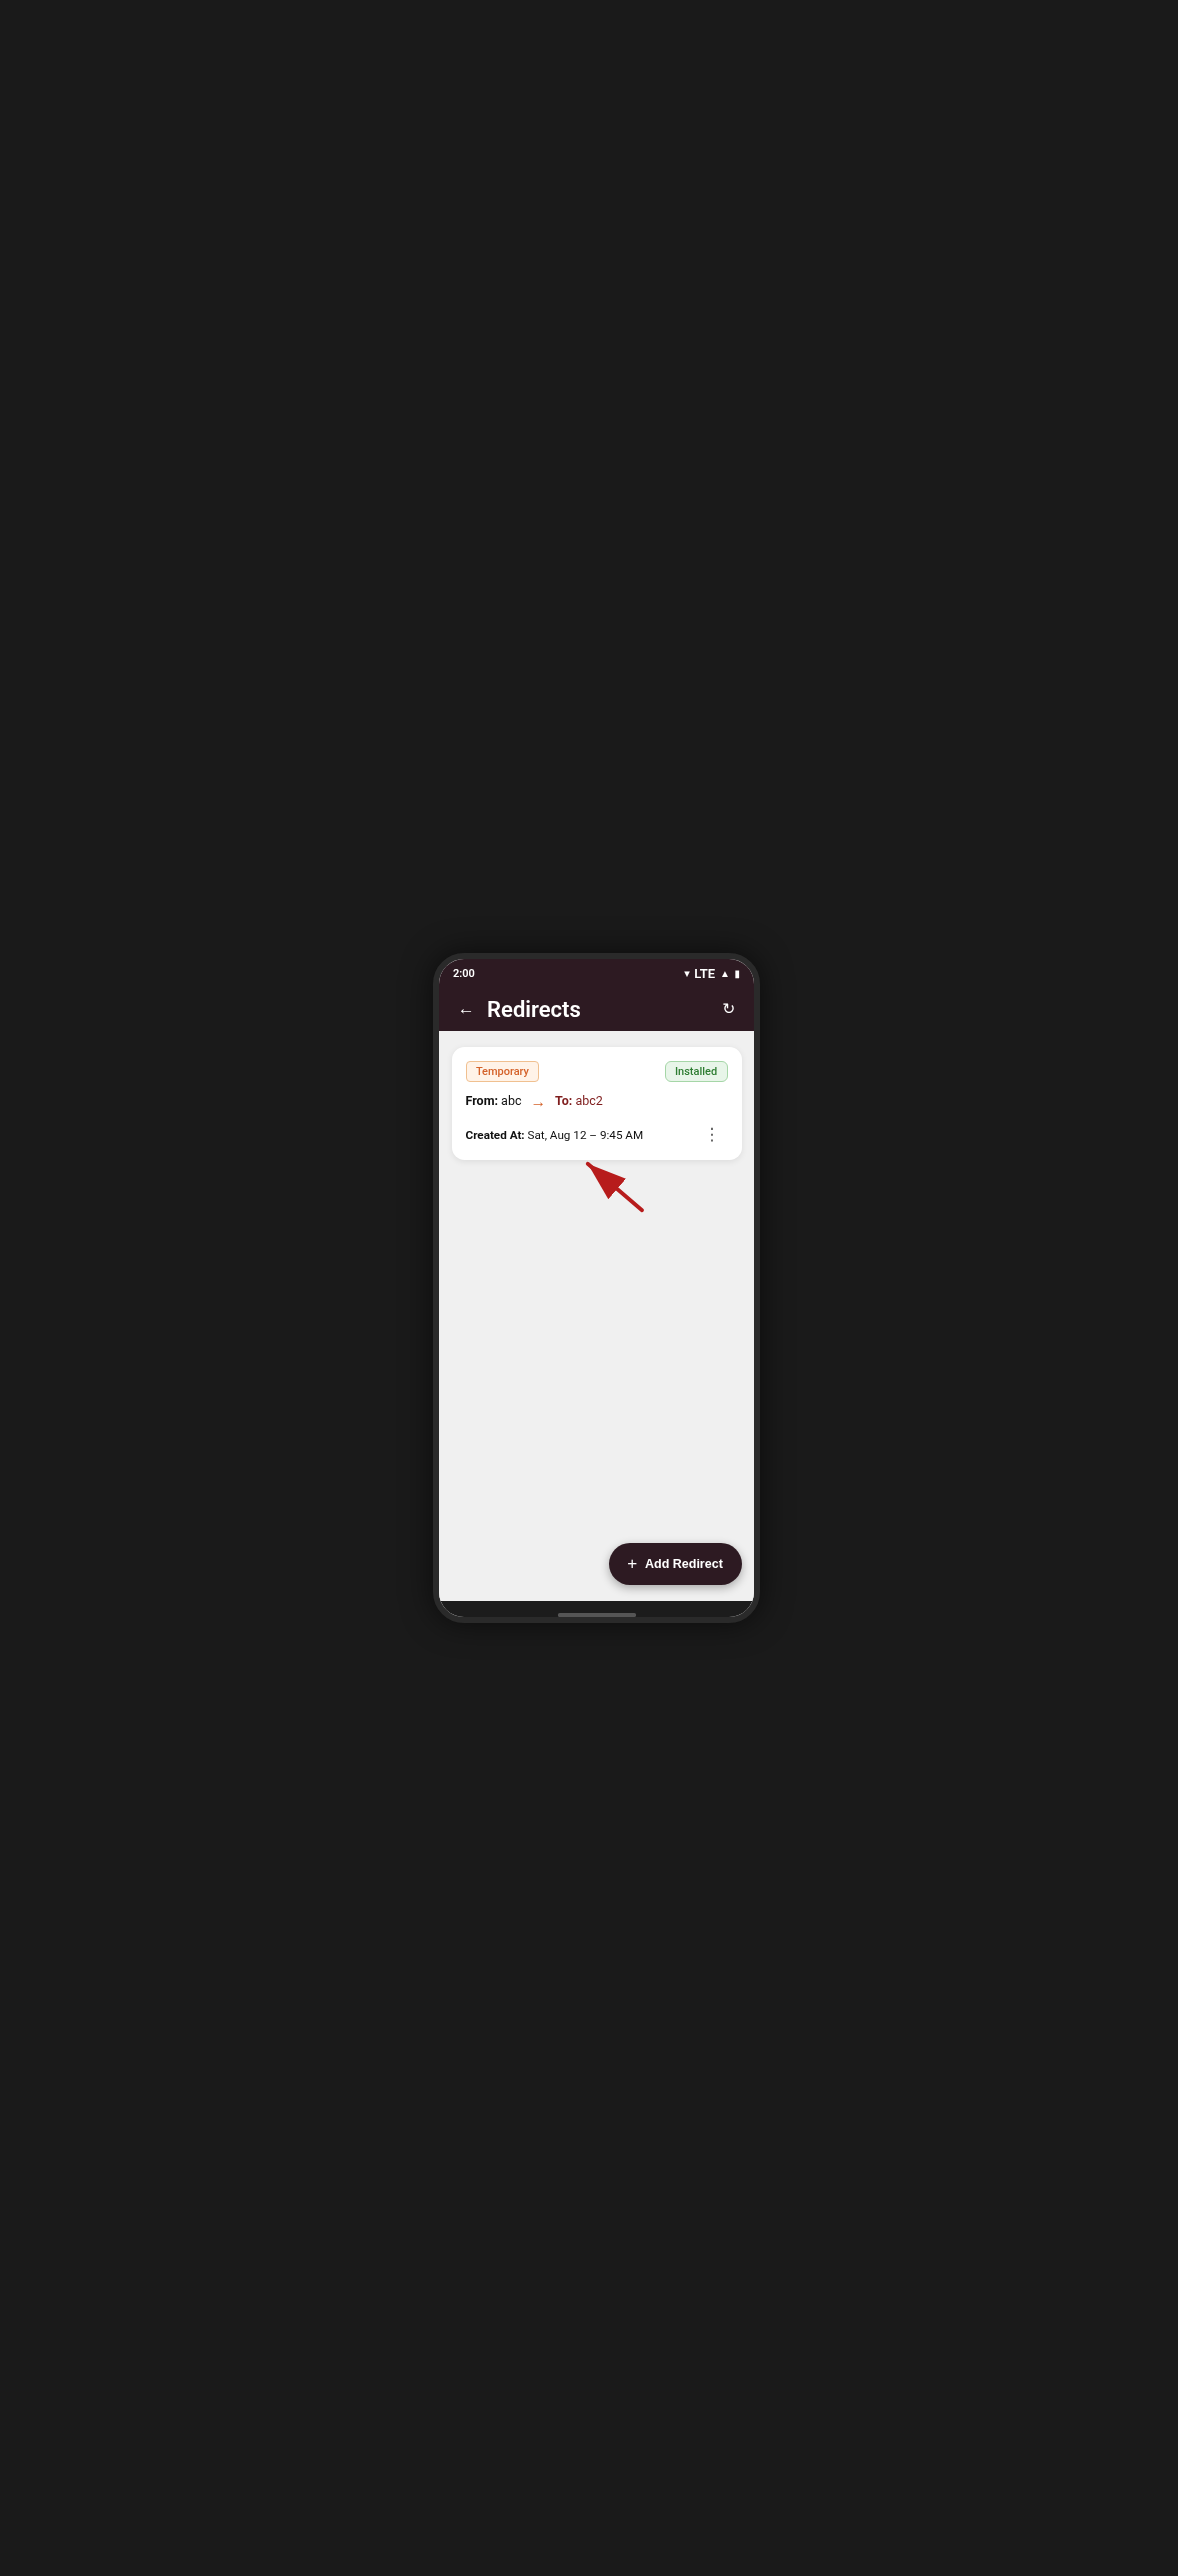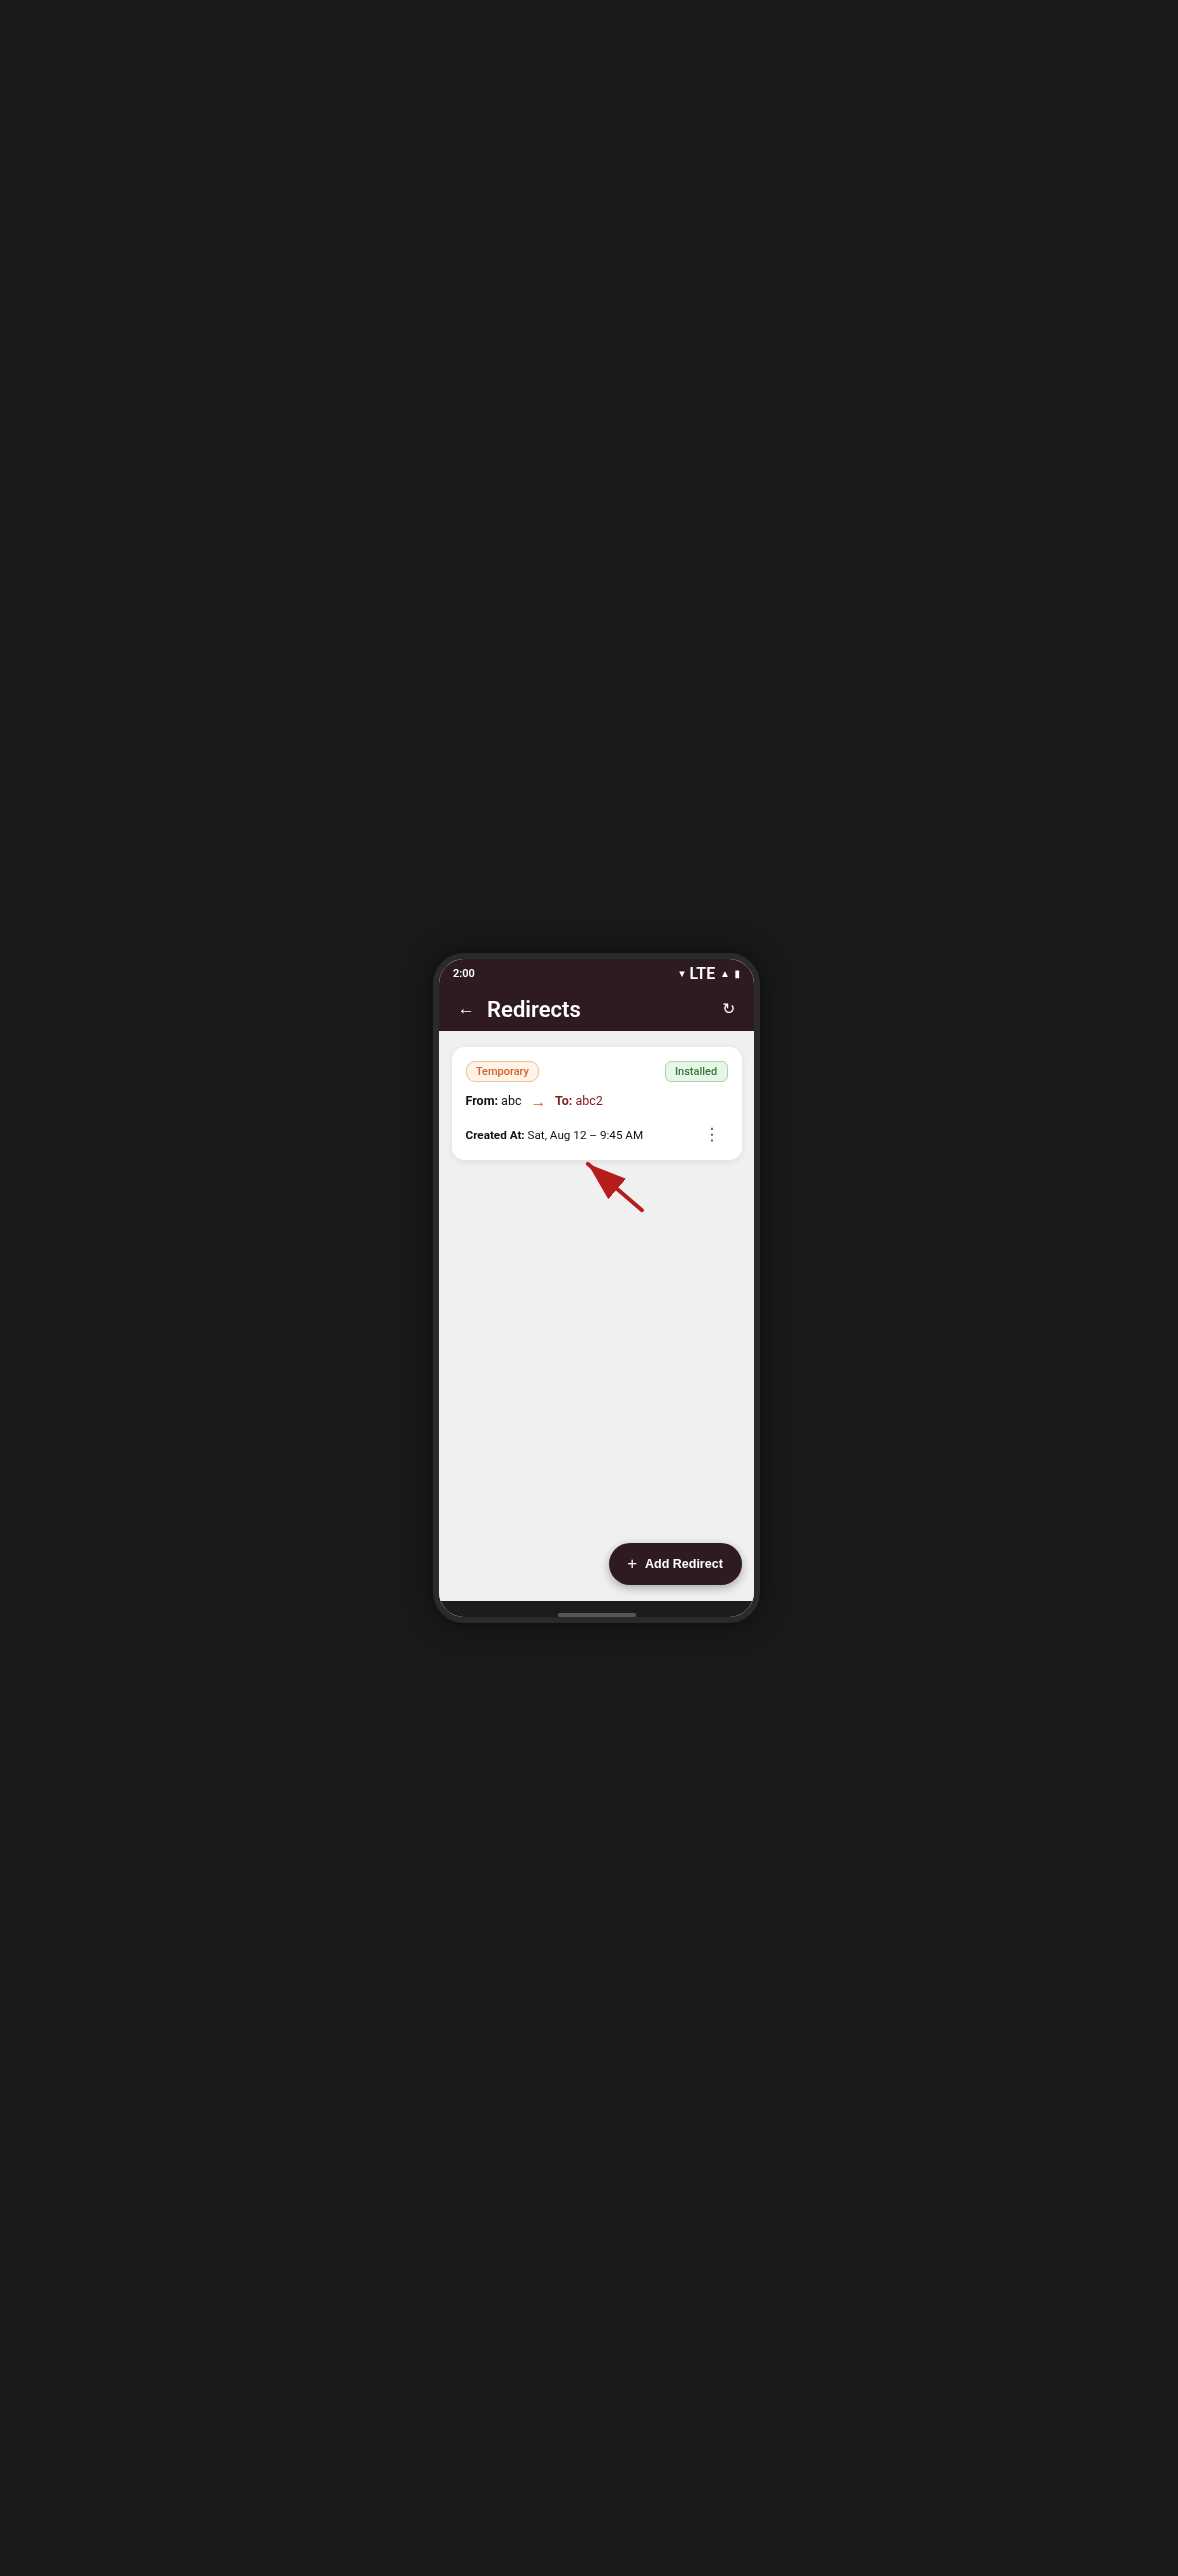--- a/index.html
+++ b/index.html
@@ -50,21 +50,21 @@
       gap: 4.7px;
     }
 
     .wifi-icon {
       color: white;
       font-size: 11px;
     }
 
     .lte-text {
       color: white;
-      font-size: 16px;
+      font-size: 13px;
       font-weight: 600;
     }
 
     .signal-icon {
       color: white;
       font-size: 10px;
     }
 
     .battery-icon {
       color: white;
@@ -126,21 +126,21 @@
       display: flex;
       justify-content: space-between;
       align-items: center;
       margin-bottom: 11px;
     }
 
     .badge-temporary {
       background: #fff3e8;
       color: #d4622a;
       border: 0.8px solid #f0c090;
-      border-radius: 9px;
+      border-radius: 4px;
       padding: 3.1px 9.4px;
       font-size: 11px;
       font-weight: 500;
     }
 
     .badge-installed {
       background: #e8f5e9;
       color: #2e7d32;
       border: 0.8px solid #a5d6a7;
       border-radius: 6px;

